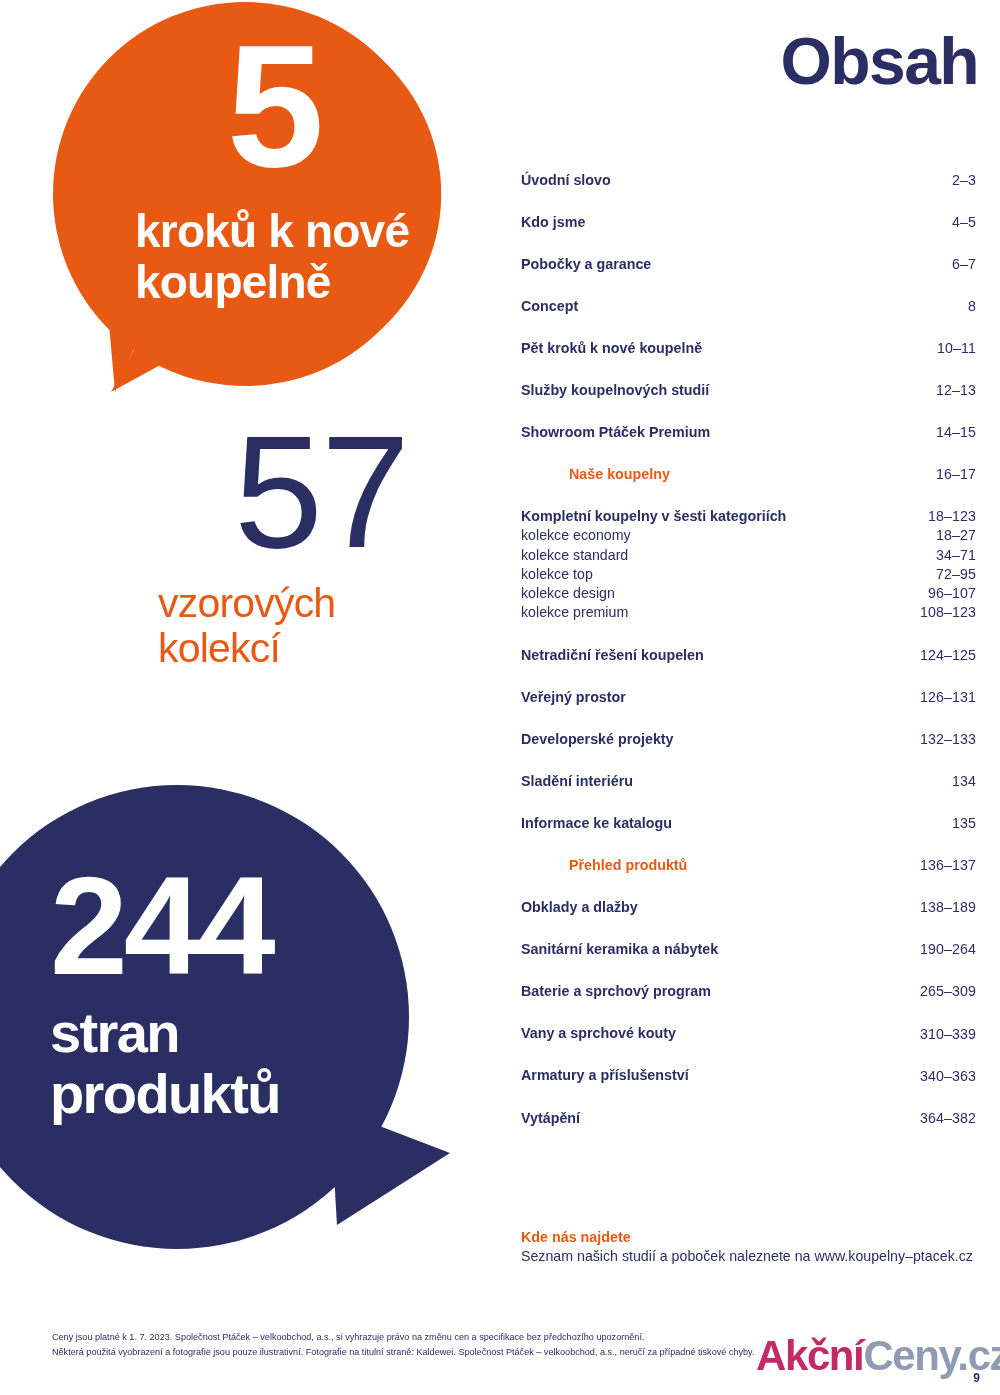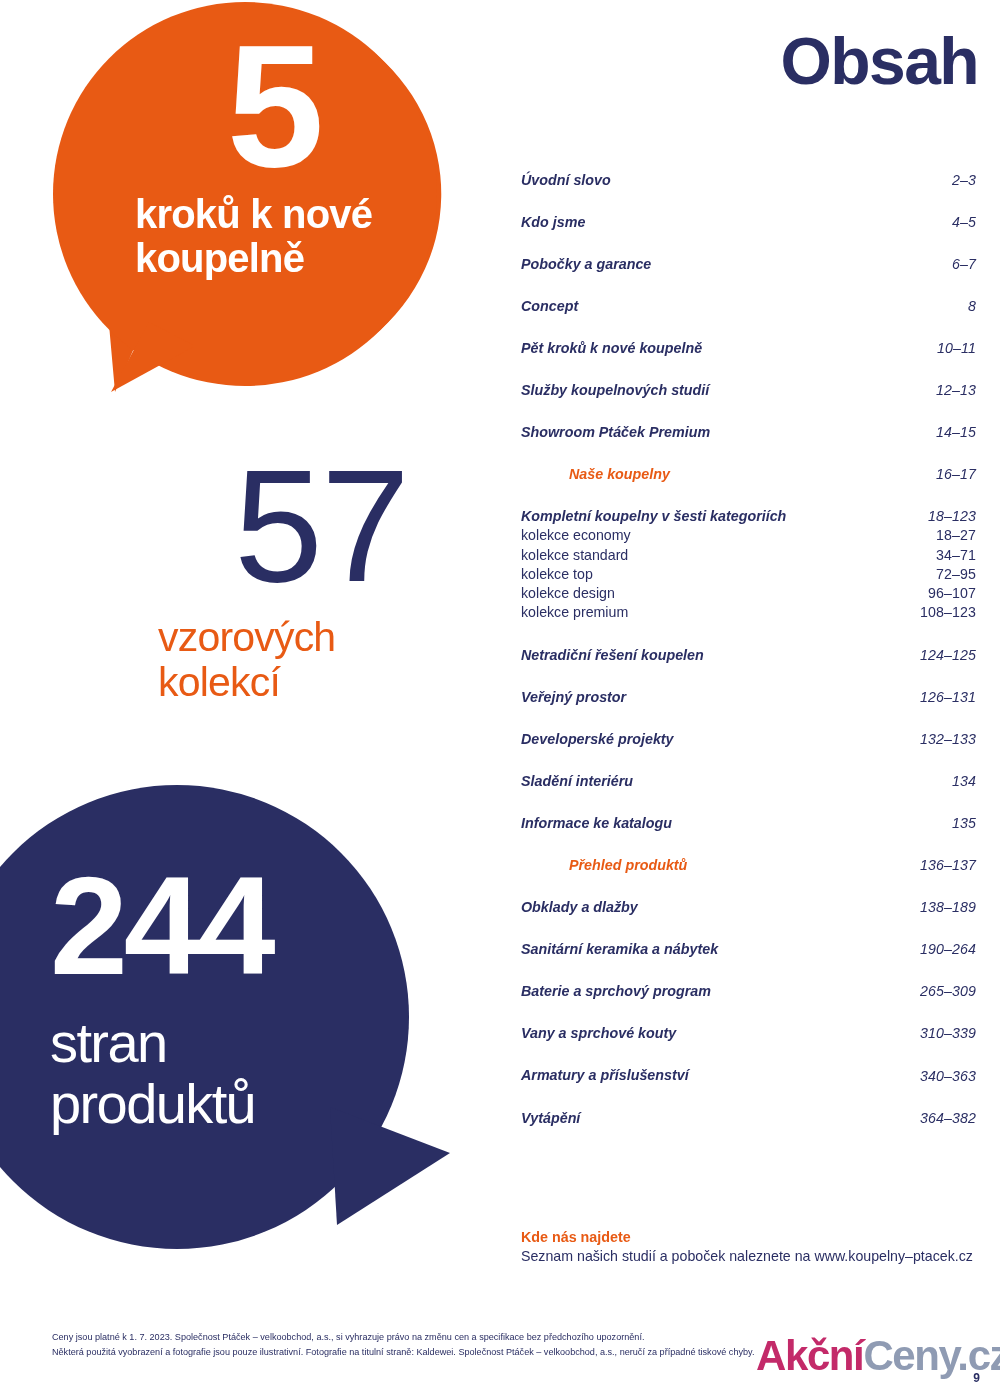--- a/index.html
+++ b/index.html
@@ -55,32 +55,32 @@
   }
   .bubble-big-num {
     font-size: 175px;
     line-height: 0.98;
     font-weight: 700;
     letter-spacing: -3px;
     text-align: center;
     margin-left: -22px;
   }
   .bubble-sub {
-    font-size: 40px;
+    font-size: 46px;
     line-height: 1.12;
     font-weight: 700;
     letter-spacing: -0.8px;
-    margin-top: 0;
+    margin-top: 14px;
   }
 
   
   .stat-mid {
     position: absolute;
     left: 158px;
-    top: 452px;
+    top: 418px;
     width: 320px;
   }
   .stat-mid-num {
     font-size: 160px;
     line-height: 0.92;
     font-weight: 300;
     color: #2a2e63;
     letter-spacing: -2px;
     text-align: center;
     margin-left: 6px;
@@ -120,23 +120,23 @@
   }
   .bubble-navy-num {
     font-size: 140px;
     line-height: 0.94;
     font-weight: 700;
     letter-spacing: -4px;
   }
   .bubble-navy-sub {
     font-size: 56px;
     line-height: 1.1;
-    font-weight: 400;
+    font-weight: 700;
     letter-spacing: -1.6px;
-    margin-top: 20px;
+    margin-top: 10px;
   }
 
   
   .toc-title {
     position: absolute;
     right: 22px;
     top: 28px;
     font-size: 66px;
     font-weight: 700;
     color: #2a2e63;
@@ -145,28 +145,27 @@
   }
 
   .toc {
     position: absolute;
     left: 521px;
     top: 172px;
     width: 455px;
   }
   .toc-row {
     display: flex;
-    align-items: center;
+    align-items: flex-end;
     justify-content: space-between;
     font-size: 14.3px;
     font-weight: 700;
     color: #2a2e63;
     margin-bottom: 24.2px;
     line-height: 1.25;
-    font-style: italic;
   }
   .toc-row.accent .toc-label { color: #e85a14; margin-left: 48px; }
   .toc-row.accent .toc-pages { color: #2a2e63; }
   .toc-label { white-space: nowrap; }
   .toc-pages {
     font-weight: 400;
     font-size: 14.2px;
     color: #2a2e63;
     white-space: nowrap;
     letter-spacing: 0.1px;

